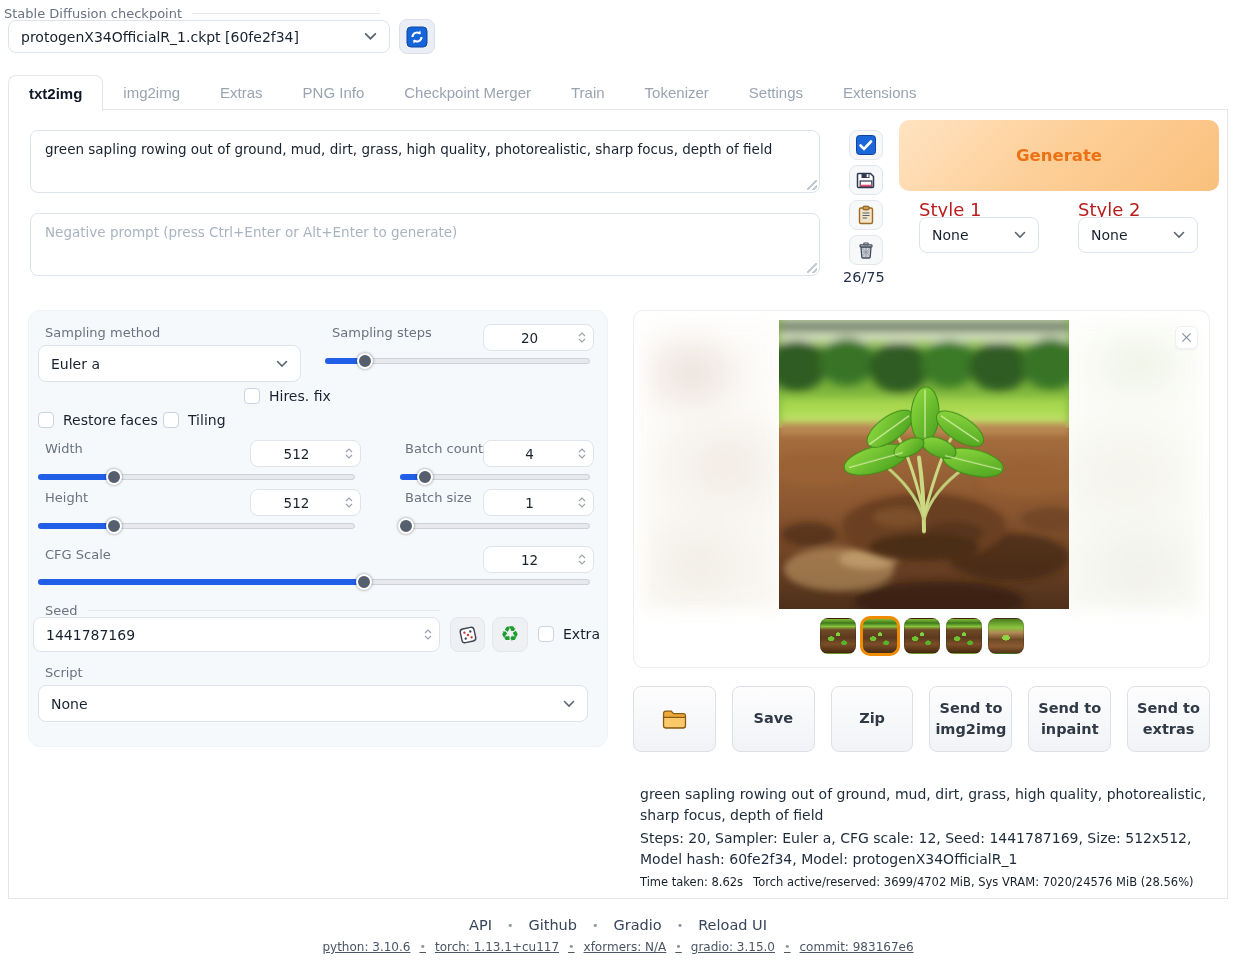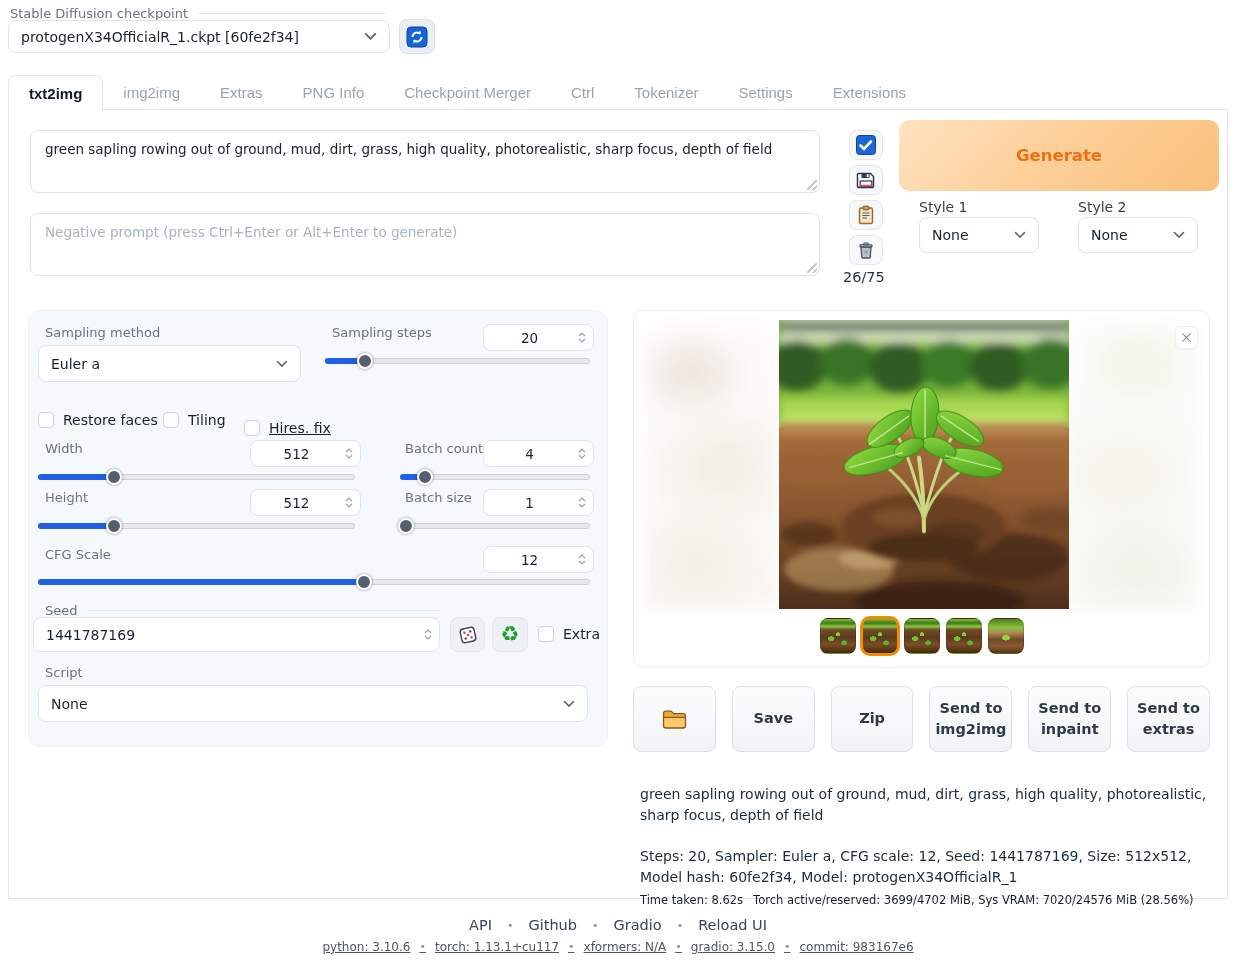--- a/index.html
+++ b/index.html
@@ -25,21 +25,21 @@
   .check { display:flex; align-items:center; gap:9px; cursor:pointer; position:absolute; }
   .check .box { width:16px; height:16px; background:#fff; border:1.5px solid #ccd3dc; border-radius:4px; }
   .check .lbl { font-size:14px; color:#18222e; font-weight:500; }
   .toolbtn { position:absolute; width:34px; height:30px; background:#f7f8fa; border:1px solid #e3e7ec;
              border-radius:8px; display:flex; align-items:center; justify-content:center; cursor:pointer; }
   textarea { font-family:"DejaVu Sans","Liberation Sans",sans-serif; }
   .resize-corner { position:absolute; right:3px; bottom:3px; width:10px; height:10px;
      background:linear-gradient(315deg, transparent 0 2px, #c3cad3 2px 4px, transparent 4px 6px, #c3cad3 6px 8px, transparent 8px); }
 
   
-  .ckpt-label { position:absolute; left:10px; top:6px; width:376px; }
+  .ckpt-label { position:absolute; left:4px; top:6px; width:376px; }
   .ckpt-select { position:absolute; left:8px; top:20px; width:382px; height:33px; }
   .refresh-btn { position:absolute; left:399px; top:19px; width:36px; height:35px; background:#eceef6;
                  border:1px solid #dcdfeb; border-radius:8px; display:flex; align-items:center; justify-content:center; cursor:pointer; }
 
   
   .tabs { position:absolute; left:8px; top:75px; height:35px; display:flex; z-index:3;justify-content:space-between; }
   .tab { padding:0 20px; font-size:15px; color:#9aa4b1; display:flex; align-items:center; cursor:pointer; background:transparent; border:none; }
   .tab.active { background:#fff; border:1px solid #e3e6eb; border-bottom:none; border-radius:8px 8px 0 0;
                 color:#101827; font-weight:600; height:36px; }
   .content { position:absolute; left:8px; right:8px; top:109px; height:790px; background:#fff;
@@ -49,21 +49,21 @@
   .ta { position:absolute; left:30px; width:790px; height:63px; border:1px solid #dde3ea; border-radius:8px;
         padding:10px 14px; font-size:13.5px; color:#18222e; resize:none; outline:none; background:#fff; }
   .ta::placeholder { color:#a9b4c1; }
   .ta-wrap { position:absolute; left:30px; width:790px; height:63px; }
   .ta-wrap .ta { left:0; top:0; }
   .token-counter { position:absolute; left:843px; top:269px; width:46px; font-size:14.5px; color:#25324a; }
 
   .generate-btn { position:absolute; left:899px; top:120px; width:320px; height:71px; border:none; border-radius:10px;
                   background:linear-gradient(135deg,#ffe3c2 0%,#fdd09a 45%,#fac07c 100%);
                   font-size:16.5px; font-weight:700; cursor:pointer; font-family:inherit; }
-  .style-label { position:absolute; font-size:14px; color:#404040; top:199px; }
+  .style-label { position:absolute; font-size:18px; color:#b91c1c; top:199px; }
   .style-select { position:absolute; top:217px; width:120px; height:36px; }
 
   
   .panel { position:absolute; left:28px; top:310px; width:580px; height:437px; background:#f6f9fc;
            border:1px solid #eef1f6; border-radius:12px; }
 
   
   .gallery { position:absolute; left:633px; top:310px; width:577px; height:358px; background:#fff;
              border:1px solid #eceef2; border-radius:10px; overflow:hidden; }
   .blurpane { position:absolute; top:10px; height:288px; filter:blur(9px); opacity:.85; }
@@ -91,21 +91,21 @@
   .thumb.selected { border:3px solid #f08c00; width:40px; height:40px; margin:-2px; border-radius:10px; }
 
   
   .actions { position:absolute; left:633px; top:686px; width:577px; height:66px; display:flex; gap:16px; }
   .abtn { flex:1; background:linear-gradient(#fdfdfe,#f1f3f6); border:1px solid #dde1e7; border-radius:8px;
           display:flex; align-items:center; justify-content:center; text-align:center; font-size:14.5px;
           font-weight:600; color:#303a46; line-height:1.45; cursor:pointer; font-family:inherit; padding:4px; }
 
   
   .info { position:absolute; left:640px; top:784px; width:572px; font-size:14px; color:#1c2a39; line-height:1.5; }
-  .info .params { margin-top:20px; }
+  .info .params { margin-top:2px; }
   .info .meta { margin-top:4px; font-size:11.5px; color:#18202a; }
   .info .meta span { margin-right:10px; }
 
   
   .footer { position:absolute; left:0; top:917px; width:100%; text-align:center; }
   .footer .links { font-size:14.5px; color:#39455a; }
   .footer .links .lk { cursor:pointer; }
   .footer .dot { color:#8b95a5; margin:0 15px; font-size:11px; vertical-align:1px; }
   .footer .vers { margin-top:7px; font-size:12px; color:#4b5563;text-decoration:underline; }
   .footer .vers .dot { margin:0 9px; }
@@ -134,21 +134,21 @@
         <path d="M7.6 17.6l-.3-3.7 3.5.5z" fill="#fff"></path>
     </svg>
   </div>
 
   <div class="tabs">
     <button class="tab active">txt2img</button>
     <button class="tab">img2img</button>
     <button class="tab">Extras</button>
     <button class="tab">PNG Info</button>
     <button class="tab">Checkpoint Merger</button>
-    <button class="tab">Ctrl</button>
+    <button class="tab">Train</button>
     <button class="tab">Tokenizer</button>
     <button class="tab">Settings</button>
     <button class="tab">Extensions</button>
   </div>
   <div class="content"></div>
 
   <div class="ta-wrap" style="top:130px;">
     <textarea class="ta" style="width: 790px; height: 63px;">green sapling rowing out of ground, mud, dirt, grass, high quality, photorealistic, sharp focus, depth of field</textarea>
     <div class="resize-corner"></div>
   </div>
@@ -233,21 +233,21 @@
   </div>
 
   <div class="check" style="left:38px;top:412px;">
     <span class="box"></span>
       <span class="lbl">Restore faces</span>
   </div>
   <div class="check" style="left:163px;top:412px;">
     <span class="box"></span>
       <span class="lbl">Tiling</span>
   </div>
-  <div class="check" style="left:244px;top:420px;text-decoration:underline;">
+  <div class="check" style="left:244px;top:388px;">
     <span class="box"></span>
       <span class="lbl">Hires. fix</span>
   </div>
 
   <div class="glabel" style="position:absolute;left:45px;top:441px;">Width</div>
   <div class="num" style="left:250px;top:440px;width:111px;">
     <span class="val">512</span>
     <span class="stepper">
         <svg width="8" height="5" viewBox="0 0 8 5">
           <path d="M1 4l3-3 3 3" fill="none" stroke="#9aa3af" stroke-width="1.2"></path>

